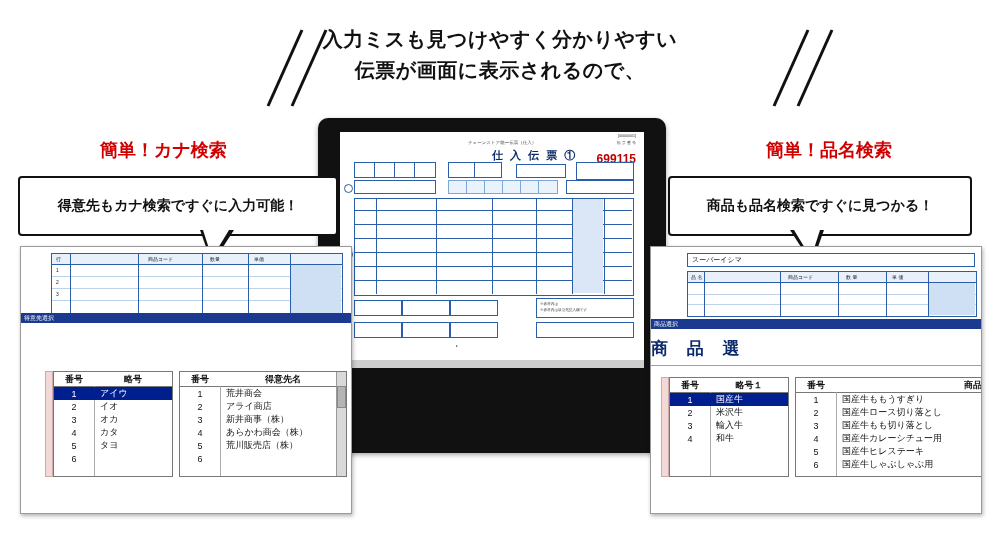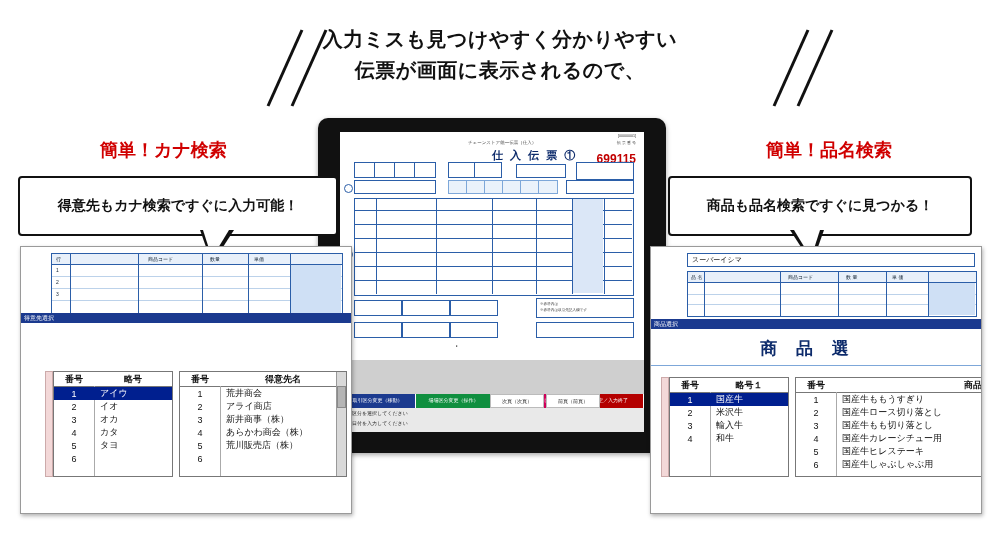--- a/index.html
+++ b/index.html
@@ -24,21 +24,21 @@
   .slashR{left:748px;}
   .slashL svg, .slashR svg{display:block;}
 
   
   .tablet{
     left:318px;top:118px;width:348px;height:335px;
     background:#111;border-radius:10px;
     box-shadow:0 2px 5px rgba(0,0,0,.35);
   }
   .tablet-screen{
-    position:absolute;left:22px;top:14px;width:304px;height:300px;
+    position:absolute;left:22px;top:14px;width:304px;height:236px;
     background:#f2f2f2;overflow:hidden;
   }
   .slip{
     position:absolute;left:0;top:0;width:304px;height:228px;
     background:#ffffff;
   }
   .slip-inner{position:absolute;inset:0;}
   .slip-title{
     position:absolute;left:152px;top:16px;font-size:11px;font-weight:700;
     letter-spacing:2px;color:#0d2b6b;
@@ -387,21 +387,21 @@
     <div class="mg-label" style="left:100px;top:2px;">商品コード</div>
     <div class="mg-label" style="left:158px;top:2px;">数 量</div>
     <div class="mg-label" style="left:204px;top:2px;">単 価</div>
   </div>
 
   <div class="winbar" style="top:72px;">
     <span>商品選択</span>
   </div>
 
   <div class="abs" style="left:0;top:84px;width:100%;height:34px;background:#fff;border-bottom:1px solid #7da7d9;">
-    <div class="bigtitle" style="top:6px;text-align:center;padding-right:16px;box-sizing:border-box;">商 品 選</div>
+    <div class="bigtitle" style="top:6px;text-align:left;padding-right:16px;box-sizing:border-box;">商 品 選</div>
   </div>
 
   <div class="abs listwrap" style="left:18px;top:130px;">
     <div class="listbox" style="width:118px;height:98px;">
       <div class="lb-head">
         <div class="c1">番号</div>
         <div class="c2">略号１</div>
       </div>
       <div class="vsep"></div>
       <div style="position:absolute;top:15px;left:0;right:0;">

